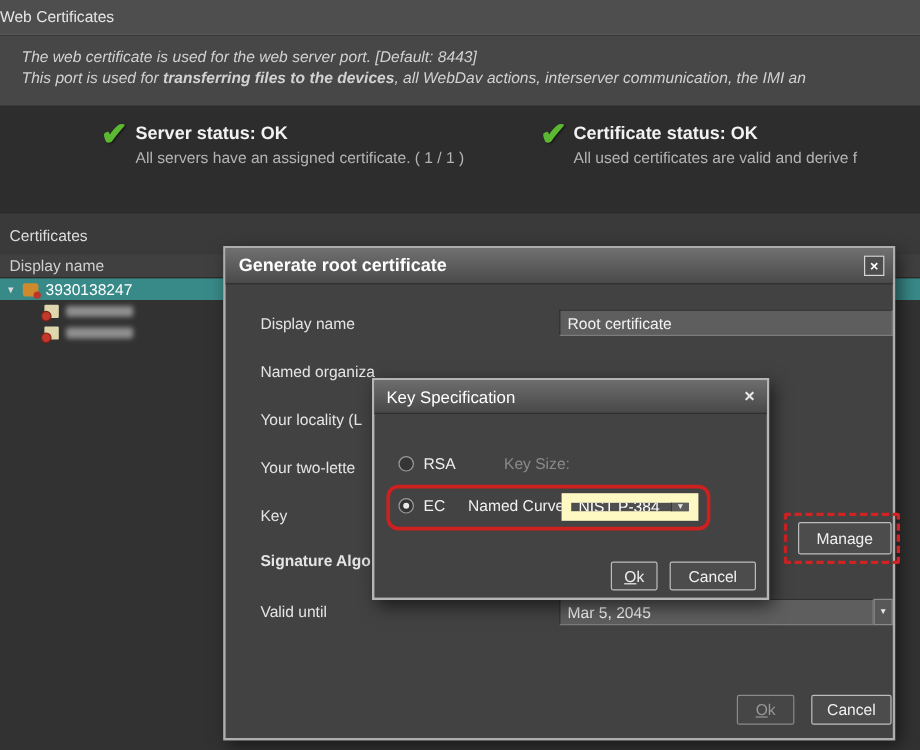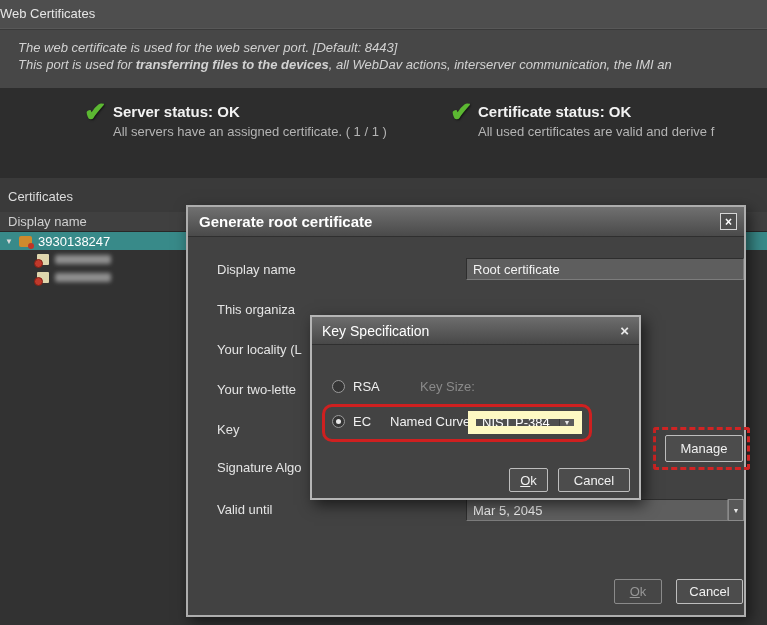--- a/index.html
+++ b/index.html
@@ -110,25 +110,25 @@
 
   <div class="dialog">
     <div class="dlg-title">
       <span class="t">Generate root certificate</span>
       <button class="dlg-close">×</button>
     </div>
 
     <span class="f-label" style="top:55px;">Display name</span>
     <div class="input" style="left:278px; top:51px; width:278px; height:22px;">Root certificate</div>
 
-    <span class="f-label" style="top:95px;">This organiza</span>
+    <span class="f-label" style="top:95px;">Named organiza</span>
     <span class="f-label" style="top:135px;">Your locality (L</span>
     <span class="f-label" style="top:175px;">Your two-lette</span>
     <span class="f-label" style="top:215px;">Key</span>
-    <span class="f-label" style="top:253px;">Signature Algo</span>
+    <span class="f-label" style="top:253px;font-weight:bold;">Signature Algo</span>
 
     <button class="btn" style="left:477px; top:228px; width:78px; height:27px;">Manage</button>
     <div class="dash-annot" style="left:465px; top:220px; width:97px; height:43px;"></div>
 
     <span class="f-label" style="top:295px;">Valid until</span>
     <div class="input" style="left:278px; top:292px; width:262px; height:22px;text-align:center;">Mar 5, 2045</div>
     <div class="arrow-btn" style="left:540px; top:292px; width:16px; height:22px;">
         <span>▼</span>
       </div>
 

